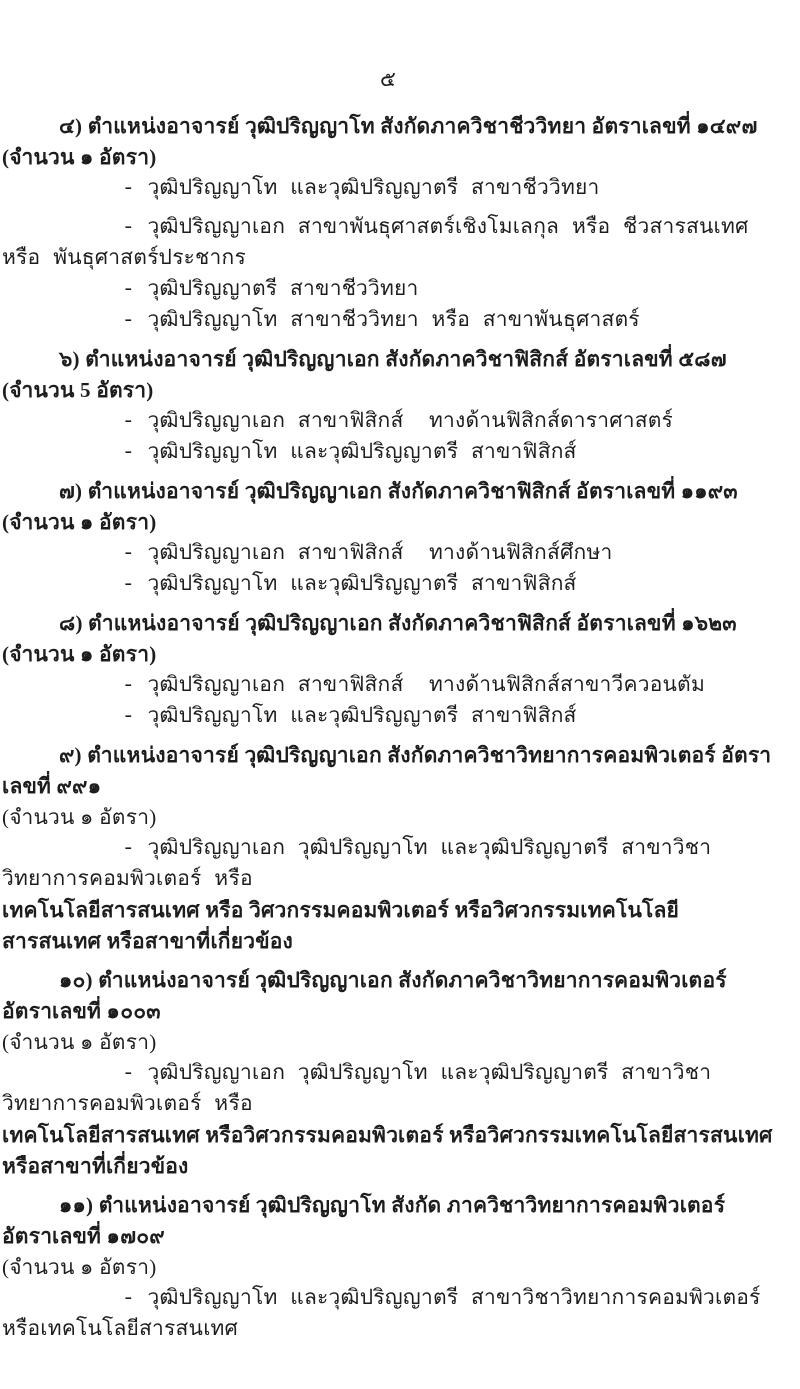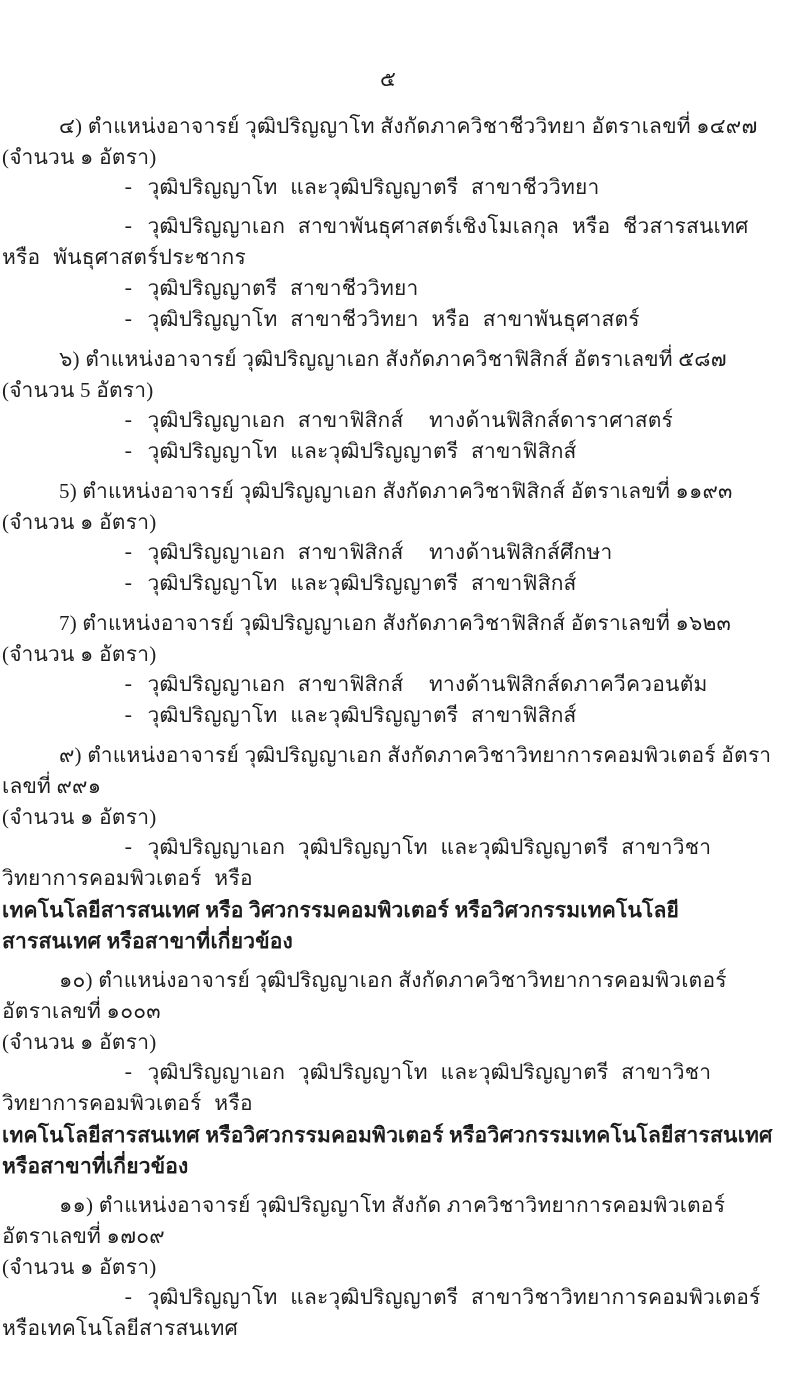--- a/index.html
+++ b/index.html
@@ -33,21 +33,21 @@
   .line {
     margin: 0;
     font-size: 21px;
     line-height: 31px;
     white-space: pre-wrap;
     letter-spacing: 0.2px;
   }
   
   .line.h {
     text-indent: 57px;
-    font-weight: normal;
+    font-weight: bold;
   }
   
   .line.hc {
     text-indent: 0;
     font-weight: normal;
   }
   
   .line.s {
     text-indent: 120px;
     font-weight: normal;
@@ -77,28 +77,28 @@
     <p class="line s">- วุฒิปริญญาโท สาขาชีววิทยา หรือ สาขาพันธุศาสตร์</p>
   </div>
 
   <div class="item">
     <p class="line h">๖) ตำแหน่งอาจารย์ วุฒิปริญญาเอก สังกัดภาควิชาฟิสิกส์ อัตราเลขที่ ๕๘๗ (จำนวน 5 อัตรา)</p>
     <p class="line s">- วุฒิปริญญาเอก สาขาฟิสิกส์  ทางด้านฟิสิกส์ดาราศาสตร์</p>
     <p class="line s">- วุฒิปริญญาโท และวุฒิปริญญาตรี สาขาฟิสิกส์</p>
   </div>
 
   <div class="item">
-    <p class="line h">5) ตำแหน่งอาจารย์ วุฒิปริญญาเอก สังกัดภาควิชาฟิสิกส์ อัตราเลขที่ ๑๑๙๓ (จำนวน ๑ อัตรา)</p>
+    <p class="line h">๗) ตำแหน่งอาจารย์ วุฒิปริญญาเอก สังกัดภาควิชาฟิสิกส์ อัตราเลขที่ ๑๑๙๓ (จำนวน ๑ อัตรา)</p>
     <p class="line s">- วุฒิปริญญาเอก สาขาฟิสิกส์  ทางด้านฟิสิกส์ศึกษา</p>
     <p class="line s">- วุฒิปริญญาโท และวุฒิปริญญาตรี สาขาฟิสิกส์</p>
   </div>
 
   <div class="item">
-    <p class="line h">7) ตำแหน่งอาจารย์ วุฒิปริญญาเอก สังกัดภาควิชาฟิสิกส์ อัตราเลขที่ ๑๖๒๓ (จำนวน ๑ อัตรา)</p>
-    <p class="line s">- วุฒิปริญญาเอก สาขาฟิสิกส์  ทางด้านฟิสิกส์ดภาควีควอนตัม</p>
+    <p class="line h">๘) ตำแหน่งอาจารย์ วุฒิปริญญาเอก สังกัดภาควิชาฟิสิกส์ อัตราเลขที่ ๑๖๒๓ (จำนวน ๑ อัตรา)</p>
+    <p class="line s">- วุฒิปริญญาเอก สาขาฟิสิกส์  ทางด้านฟิสิกส์สาขาวีควอนตัม</p>
     <p class="line s">- วุฒิปริญญาโท และวุฒิปริญญาตรี สาขาฟิสิกส์</p>
   </div>
 
   <div class="item">
     <p class="line h">๙) ตำแหน่งอาจารย์ วุฒิปริญญาเอก สังกัดภาควิชาวิทยาการคอมพิวเตอร์ อัตราเลขที่ ๙๙๑</p>
     <p class="line hc">(จำนวน ๑ อัตรา)</p>
     <p class="line s">- วุฒิปริญญาเอก วุฒิปริญญาโท และวุฒิปริญญาตรี สาขาวิชาวิทยาการคอมพิวเตอร์ หรือ</p>
     <p class="line sc">เทคโนโลยีสารสนเทศ หรือ วิศวกรรมคอมพิวเตอร์ หรือวิศวกรรมเทคโนโลยีสารสนเทศ หรือสาขาที่เกี่ยวข้อง</p>
   </div>
 

